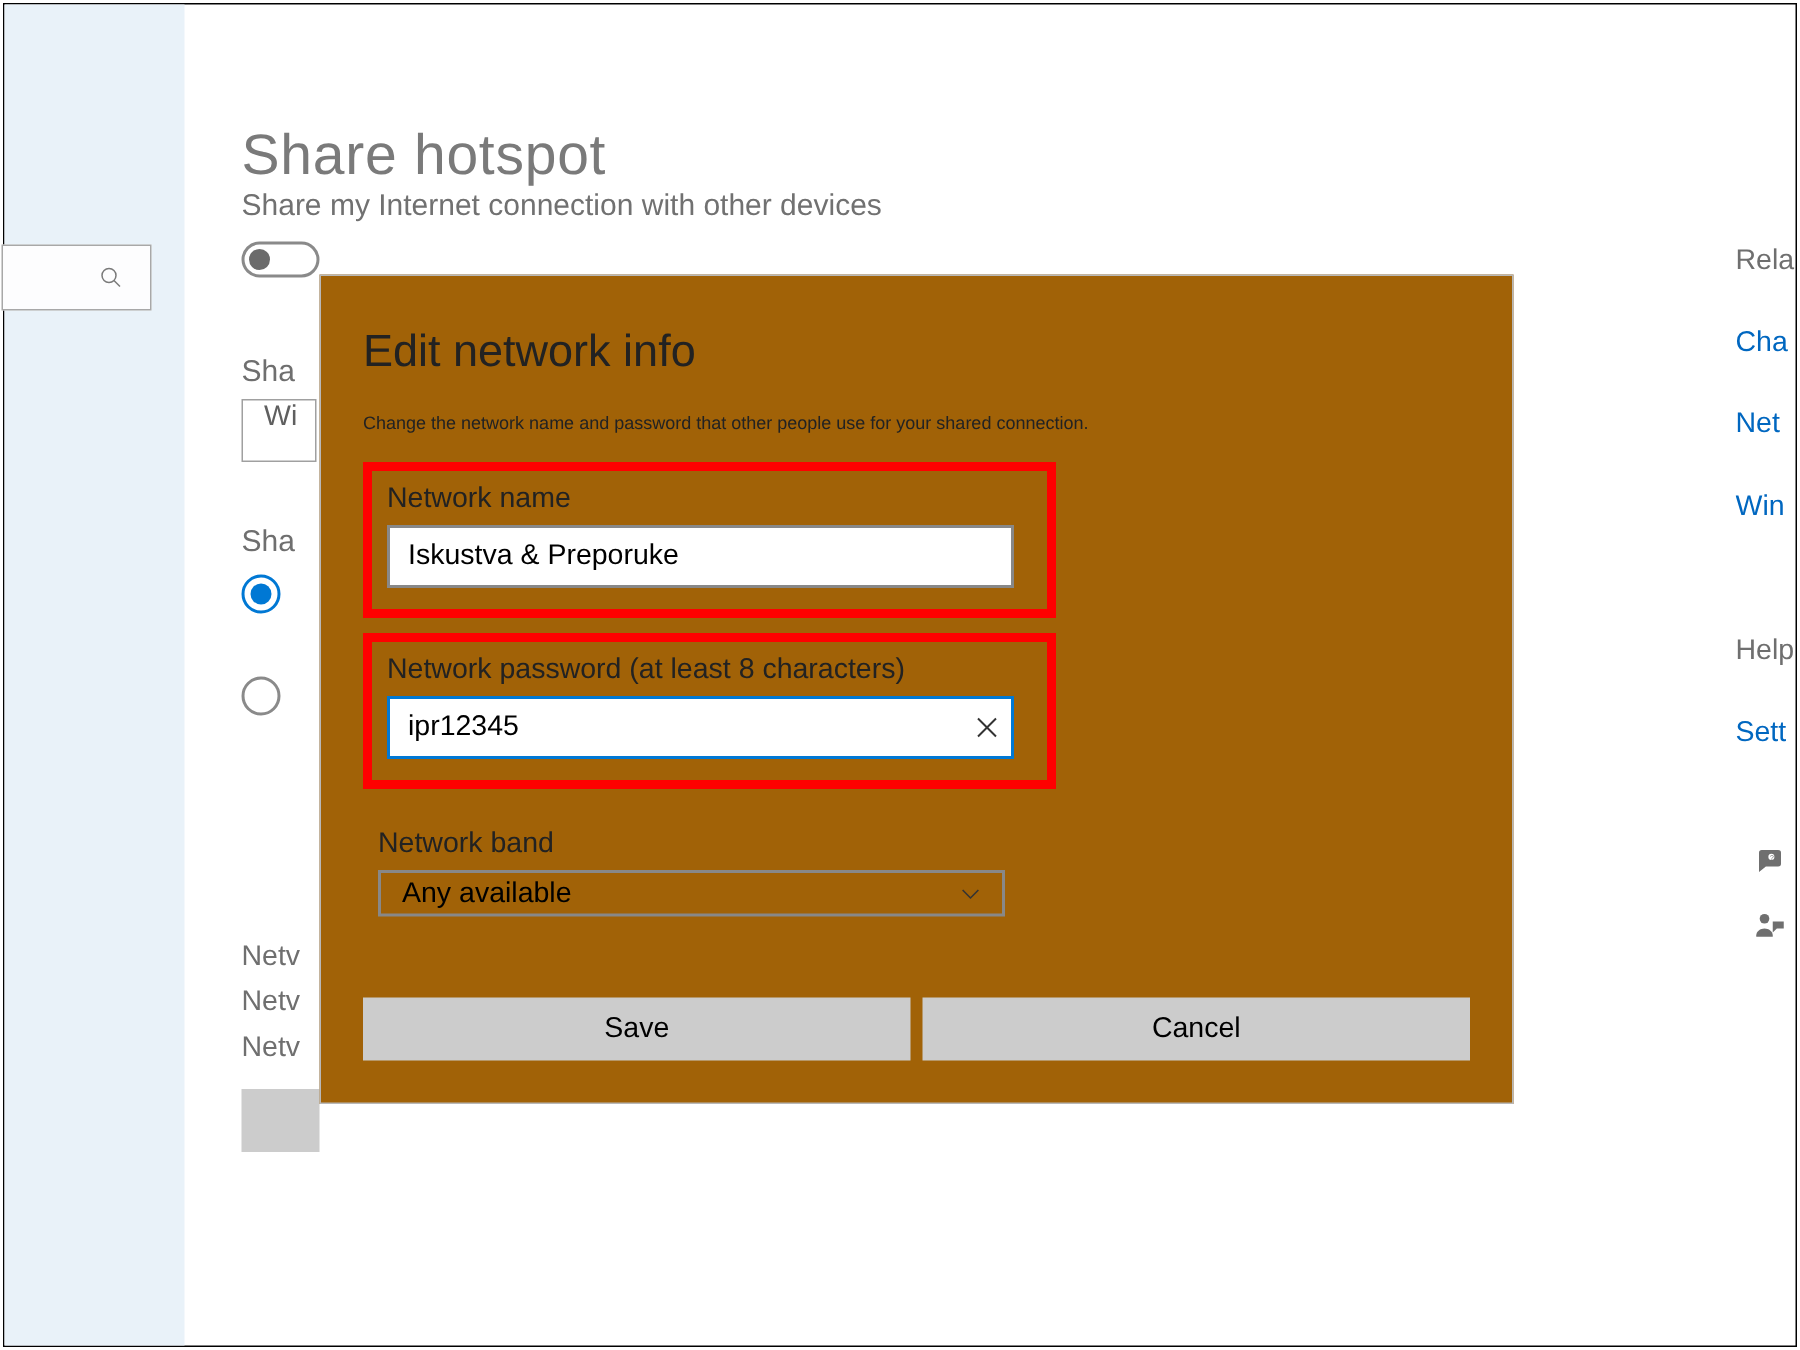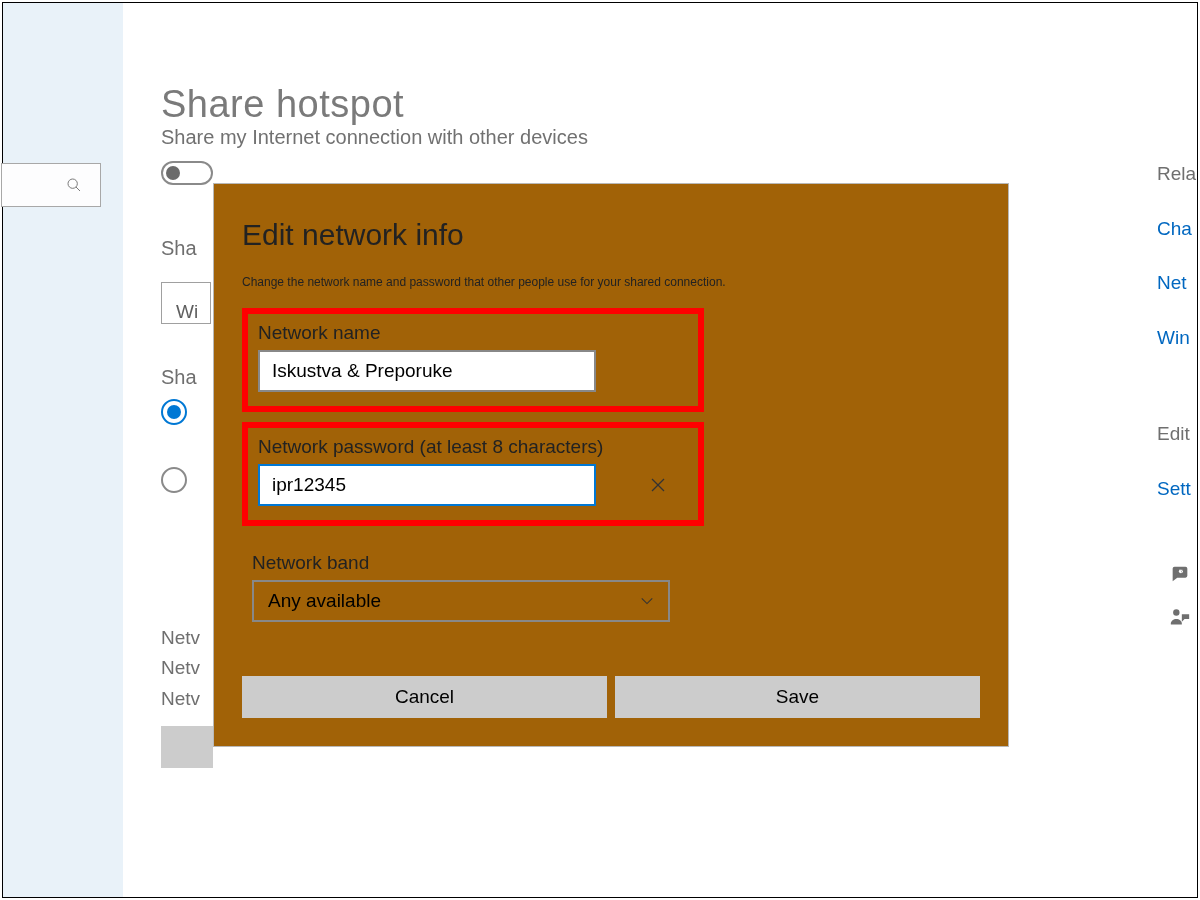--- a/index.html
+++ b/index.html
@@ -71,26 +71,26 @@
     width: 14px; height: 14px;
     background: #6b6b6b;
     border-radius: 50%;
   }
   .bg-label {
     margin-top: 52px;
     font-size: 20px;
     color: #6f6f6f;
   }
   .bg-dropdown {
-    margin-top: 22px;
+    margin-top: 6px;
     width: 50px;
     height: 42px;
     border: 1px solid #a0a0a0;
     display: flex;
-    align-items: flex-end;
+    align-items: flex-start;
     padding-left: 14px;
     font-size: 19px;
     color: #5f5f5f;
   }
   .radio-row {
     display: flex;
     align-items: center;
     gap: 14px;
   }
   .radio {
@@ -152,21 +152,21 @@
   .highlight-box {
     border: 6px solid #ff0000;
     width: 462px;
   }
   .field-label {
     font-size: 19px;
     color: #222;
     margin-bottom: 6px;
   }
   .text-input {
-    width: 338px;
+    width: 418px;
     height: 42px;
     border: 2px solid #888;
     font-size: 19px;
     padding: 0 12px;
     font-family: inherit;
     outline: none;
     background: #fff;
   }
   .text-input.focused {
     border-color: #0078d4;
@@ -185,21 +185,21 @@
     stroke-width: 1.3;
     fill: none;
     cursor: pointer;
   }
   .band-group {
     margin-top: 26px;
     padding-left: 10px;
   }
   .dropdown {
     width: 418px;
-    height: 42px;
+    height: 31px;
     border: 2px solid #888;
     display: flex;
     align-items: center;
     justify-content: space-between;
     padding: 0 14px;
     font-size: 19px;
   }
   .chevron {
     width: 14px; height: 14px;
     stroke: #333;
@@ -298,21 +298,21 @@
       <div class="bg-edit-btn"></div>
     </div>
   </div>
 
   <div class="right-col">
     <div class="right-heading">Rela</div>
     <div class="right-link">Cha</div>
     <div class="right-link">Net</div>
     <div class="right-link">Win</div>
     <div style="height:70px"></div>
-    <div class="right-heading">Edit</div>
+    <div class="right-heading">Help</div>
     <div class="right-link">Sett</div>
   </div>
 
   <div class="right-icons">
     <svg class="ri" viewBox="0 0 24 24">
       <path d="M4 4h14a2 2 0 012 2v8a2 2 0 01-2 2H9l-5 4V6a2 2 0 012-2z"></path>
       <circle cx="13" cy="9" r="2.2" fill="#fff"></circle>
       <text x="12" y="11" font-size="5" fill="#6f6f6f">?</text>
     </svg>
     <svg class="ri" viewBox="0 0 24 24">
@@ -350,18 +350,18 @@
       <div class="field-label">Network band</div>
       <div class="dropdown">
         <span>Any available</span>
         <svg class="chevron" viewBox="0 0 16 16">
           <polyline points="2,5 8,11 14,5"></polyline>
         </svg>
       </div>
     </div>
 
     <div class="dialog-buttons">
+      <button class="dlg-btn">Save</button>
       <button class="dlg-btn">Cancel</button>
-      <button class="dlg-btn">Save</button>
     </div>
   </div>
 
 </div>
 
 </body></html>

